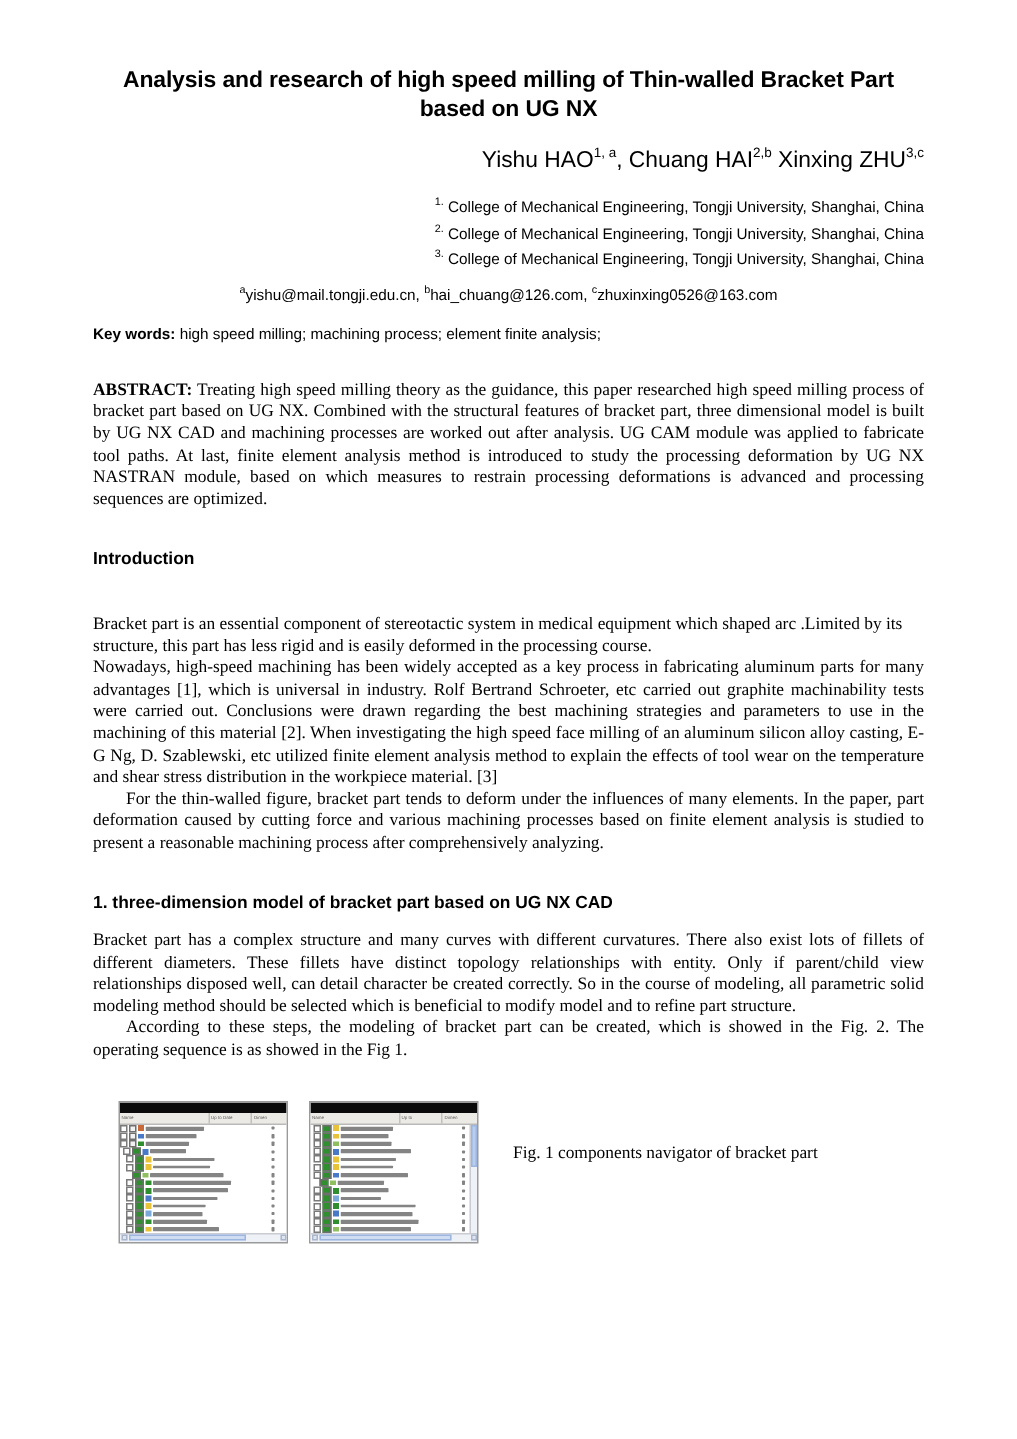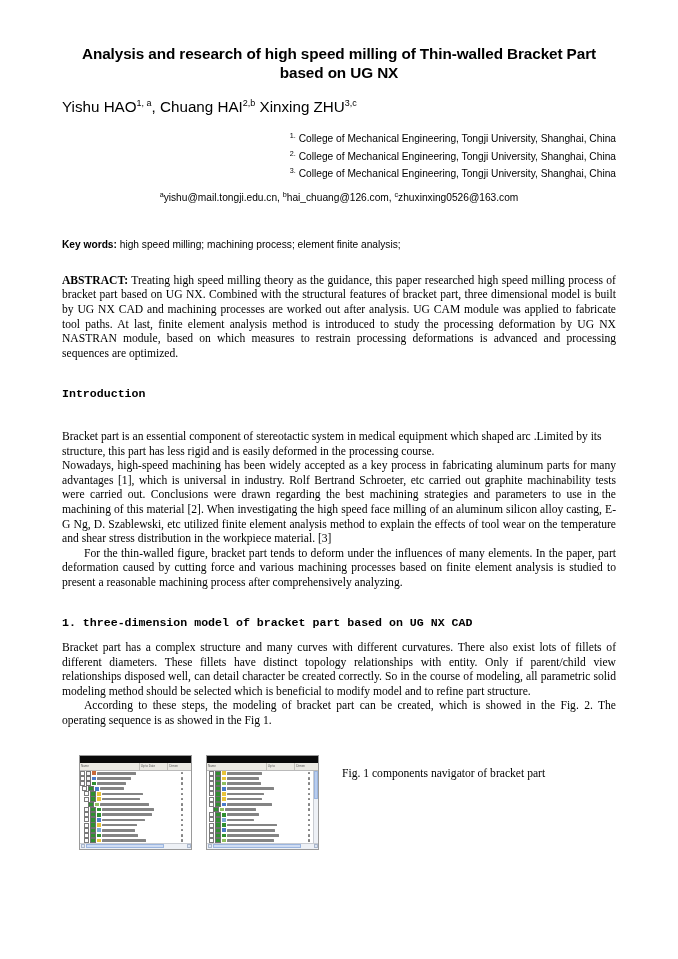--- a/index.html
+++ b/index.html
@@ -51,21 +51,21 @@
     font-family: "Liberation Sans", sans-serif;
     font-weight: bold;
     font-size: 15.3px;
     line-height: 19px;
     letter-spacing: -0.1px;
   }
 
   
   .authors {
     margin-top: 15px;
-    text-align: left;
+    text-align: right;
     font-family: "Liberation Sans", sans-serif;
     font-size: 15.2px;
     line-height: 19px;
   }
   .authors sup {
     font-size: 9px;
     vertical-align: super;
     line-height: 0;
   }
 
@@ -90,40 +90,40 @@
     line-height: 14px;
   }
   .emails sup {
     font-size: 7.2px;
     vertical-align: super;
     line-height: 0;
   }
 
   
   .keywords {
-    margin-top: 33px;
+    margin-top: 12px;
     font-family: "Liberation Sans", sans-serif;
     font-size: 10.2px;
     line-height: 14px;
   }
   .keywords .kw-label { font-weight: bold; }
 
   
   .abstract {
     margin-top: 22px;
     font-family: "Liberation Serif", serif;
     font-size: 11.6px;
     line-height: 14.6px;
     text-align: justify;
   }
   .abstract .ab-label { font-weight: bold; }
 
   
   .section-heading {
-    font-family: Liberation Mono, monospace;
+    font-family: Liberation Sans, sans-serif;
     font-weight: bold;
     font-size: 11.6px;
     line-height: 14.6px;
     margin-top: 26px;
   }
 
   
   .para {
     font-family: "Liberation Serif", serif;
     font-size: 11.6px;
@@ -273,21 +273,21 @@
     background: #dfe6f2;
     border: 1px solid #a9b6cc;
     box-sizing: border-box;
   }
   .nx-hscroll .arrow.l { left: 0.5px; }
   .nx-hscroll .arrow.r { right: 0.5px; }
 
   .figure-caption {
     position: absolute;
     left: 280px;
-    top: 12px;
+    top: 28px;
     width: 274px;
     font-family: "Liberation Serif", serif;
     font-size: 11.6px;
     line-height: 14.6px;
   }
 </style>
 </head>
 <body>
 
 <div class="page">

